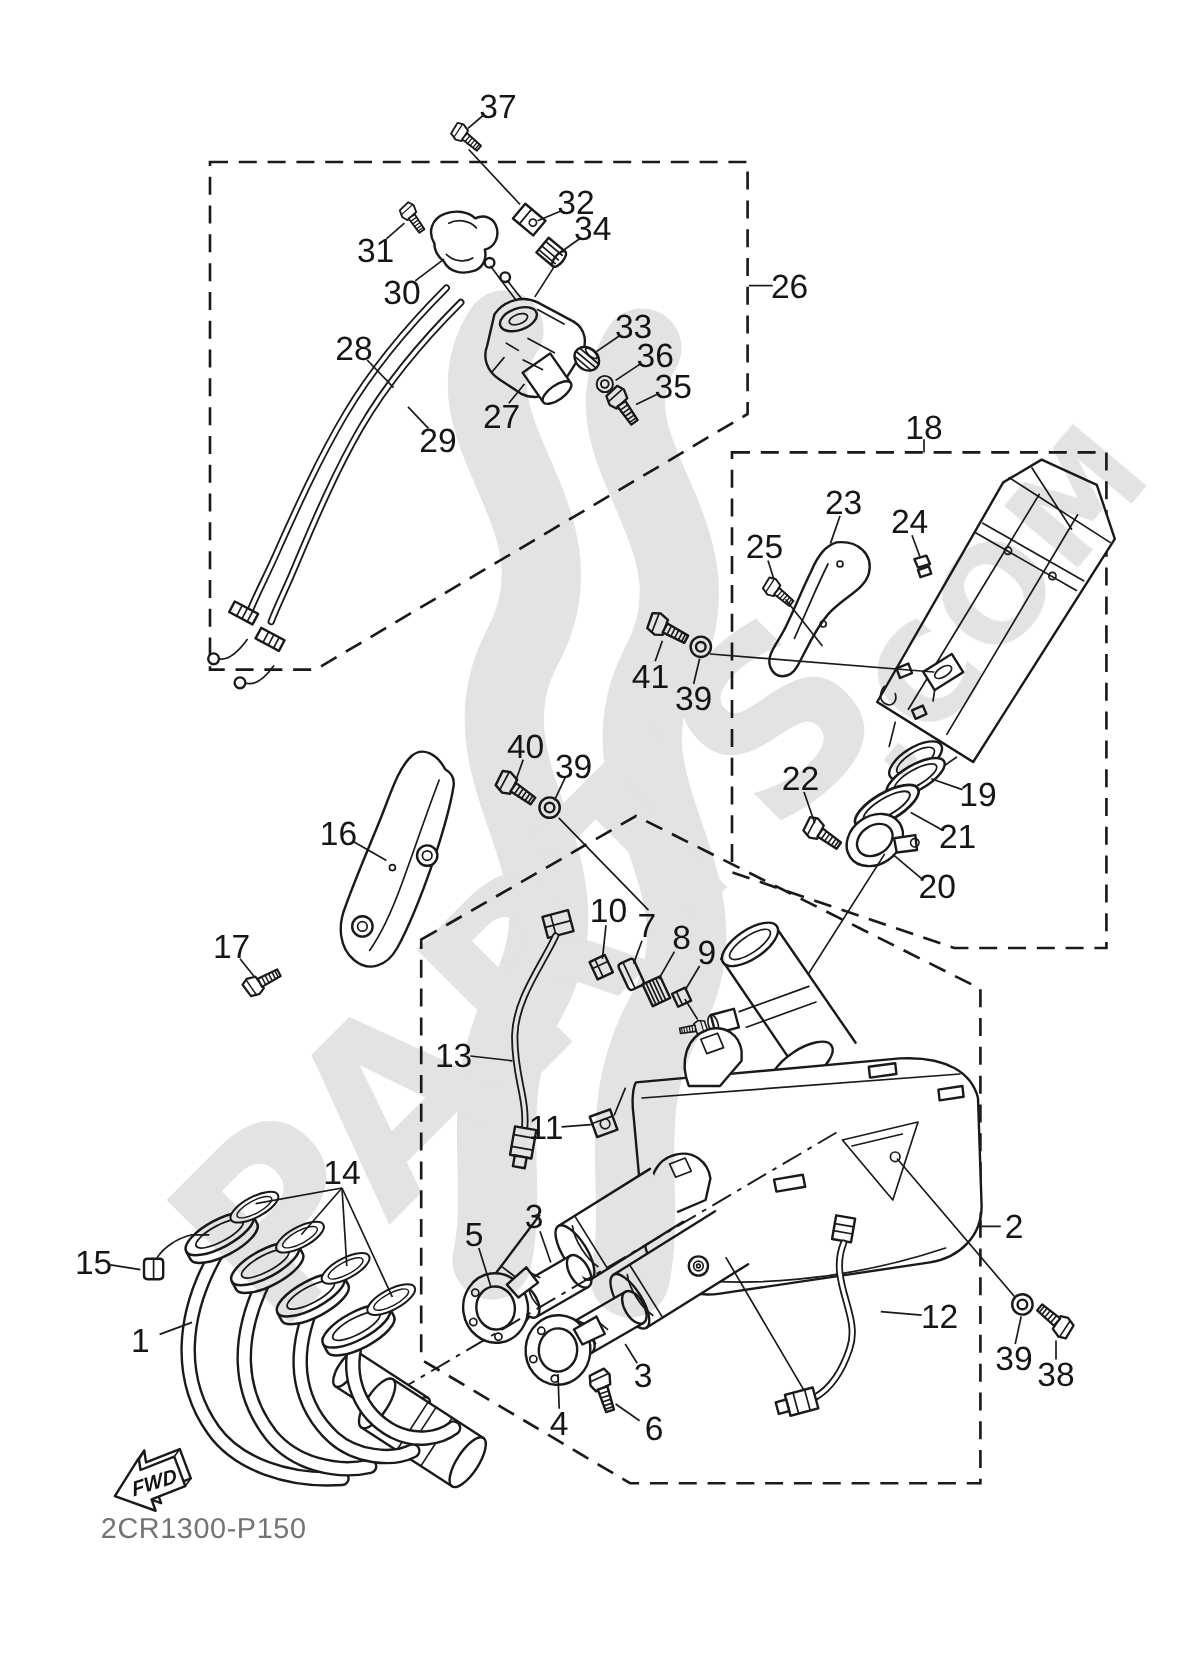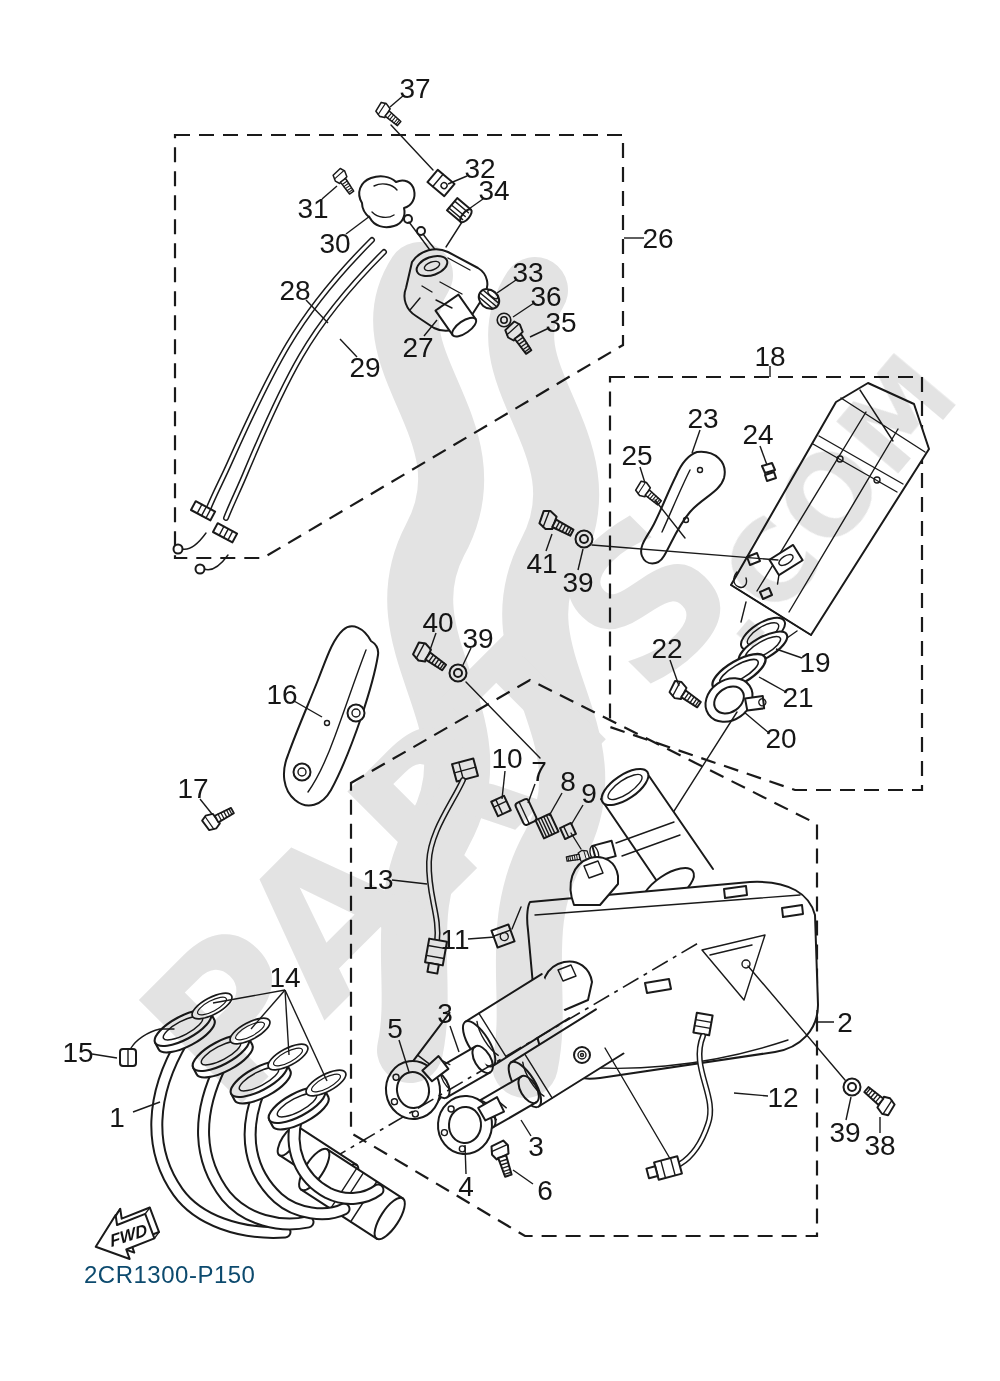--- a/index.html
+++ b/index.html
@@ -13,21 +13,21 @@
   .dashedbox{fill:none;stroke:#1a1a1a;stroke-width:2.2;stroke-dasharray:15 9;stroke-linejoin:miter;}
   .dashdot{fill:none;stroke:#1a1a1a;stroke-width:1.6;stroke-dasharray:18 6 4 6;}
   .pipe-o{fill:none;stroke:#1a1a1a;stroke-width:13;stroke-linecap:round;}
   .pipe-i{fill:none;stroke:#ffffff;stroke-width:9;stroke-linecap:round;}
   .cable-o{fill:none;stroke:#1a1a1a;stroke-width:6;stroke-linecap:round;}
   .cable-i{fill:none;stroke:#ffffff;stroke-width:3;stroke-linecap:round;}
   .leader{stroke:#1a1a1a;stroke-width:1.4;fill:none;}
   .callout-text{font:28px "Liberation Sans",sans-serif;fill:#161616;text-anchor:middle;}
   .wm{fill:#e3e3e3;font-family:"DejaVu Sans",sans-serif;font-weight:bold;text-anchor:middle;}
   .wm-ribbon{fill:none;stroke:#e3e3e3;stroke-width:66;stroke-linecap:round;}
-  .part-code{position:absolute;left:84px;top:1261px;font-size:24px;color:#0c4a6e;
+  .part-code{position:absolute;left:84px;top:1261px;font-size:24px;color:#737373;
              font-family:"Liberation Sans",sans-serif;letter-spacing:0.5px;}
   .fwd-text{font:italic bold 17px "Liberation Sans",sans-serif;fill:#111;}
 </style>
 </head>
 <body>
 
 <div class="page">
 <svg width="1000" height="1381" viewBox="0 0 1000 1381">
 
   <defs>

